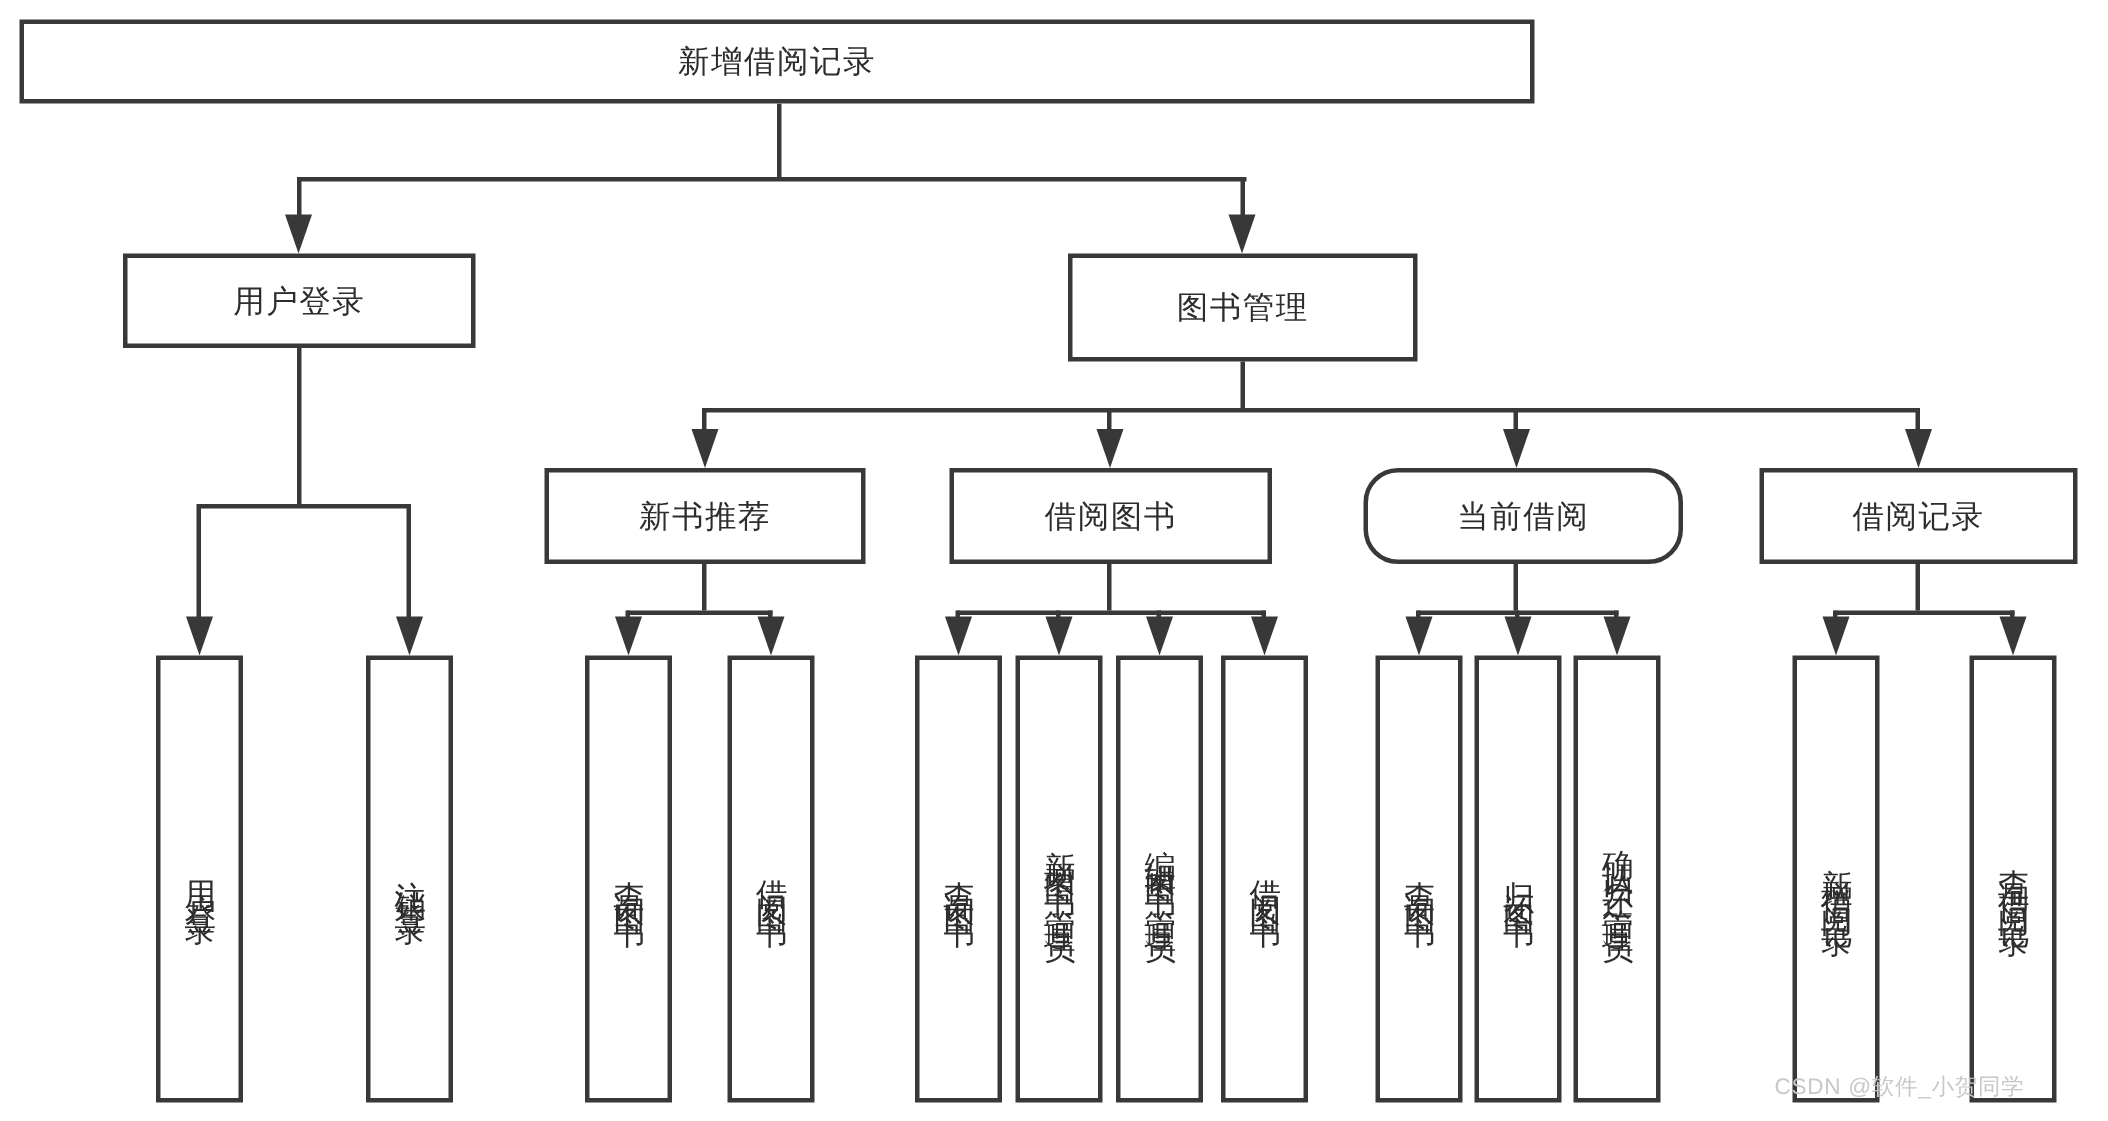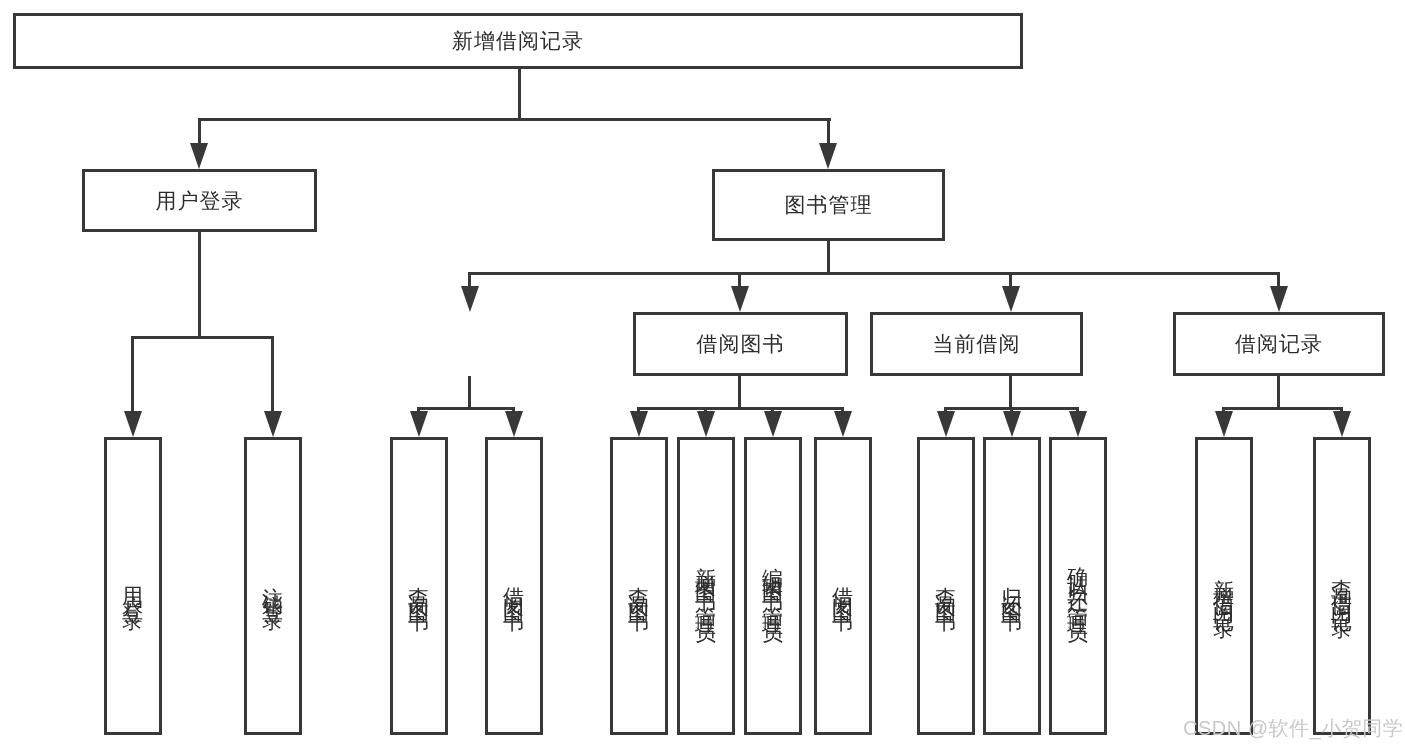--- a/index.html
+++ b/index.html
@@ -62,21 +62,21 @@
     width: 0; height: 0;
     border-left: 9px solid transparent;
     border-right: 9px solid transparent;
     border-top: 26px solid var(--line);
     z-index: 1;
   }
   .watermark {
     position: absolute;
     left: 1183px;
     top: 715px;
-    font-size: 20px;
+    font-size: 15px;
     color: var(--watermark);
     letter-spacing: 0.5px;
     white-space: nowrap;
     z-index: 5;
   }
 </style>
 </head>
 <body>
 
 <div class="canvas">
@@ -110,24 +110,27 @@
   <div class="hl" style="left:469px; top:272px; width:811px;"></div>
   <div class="vl" style="left:468px; top:272px; height:16px;"></div>
   <div class="arrow" style="left:461px; top:286px;"></div>
   <div class="vl" style="left:738px; top:272px; height:16px;"></div>
   <div class="arrow" style="left:731px; top:286px;"></div>
   <div class="vl" style="left:1009px; top:272px; height:16px;"></div>
   <div class="arrow" style="left:1002px; top:286px;"></div>
   <div class="vl" style="left:1277px; top:272px; height:16px;"></div>
   <div class="arrow" style="left:1270px; top:286px;"></div>
 
+  <div class="hbox" style="left:363px; top:312px; width:214px; height:64px;">
+    <span>新书推荐</span>
+  </div>
   <div class="hbox" style="left:633px; top:312px; width:215px; height:64px;">
     <span>借阅图书</span>
   </div>
-  <div class="hbox" style="left:870px; top:312px; width:213px; height:64px;">
+  <div class="hbox" style="left:909px; top:312px; width:213px; height:64px;border-radius:23px;">
     <span>当前借阅</span>
   </div>
   <div class="hbox" style="left:1173px; top:312px; width:212px; height:64px;">
     <span>借阅记录</span>
   </div>
 
   <div class="vl" style="left:468px; top:376px; height:31px;"></div>
   <div class="hl" style="left:418px; top:407px; width:97px;"></div>
   <div class="vl" style="left:417px; top:407px; height:8px;"></div>
   <div class="arrow" style="left:410px; top:411px;"></div>

